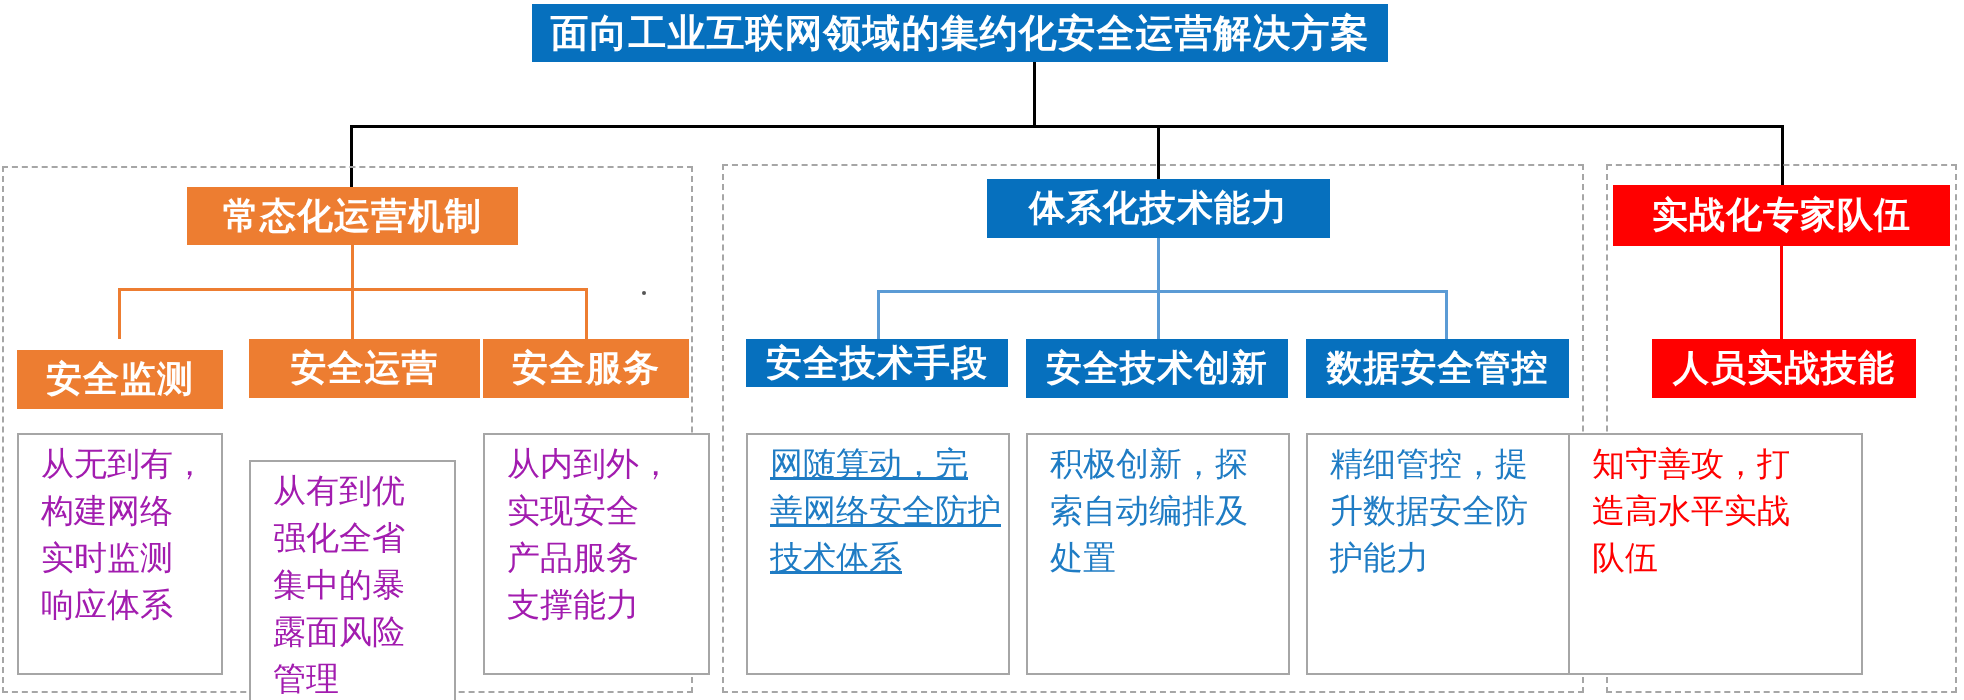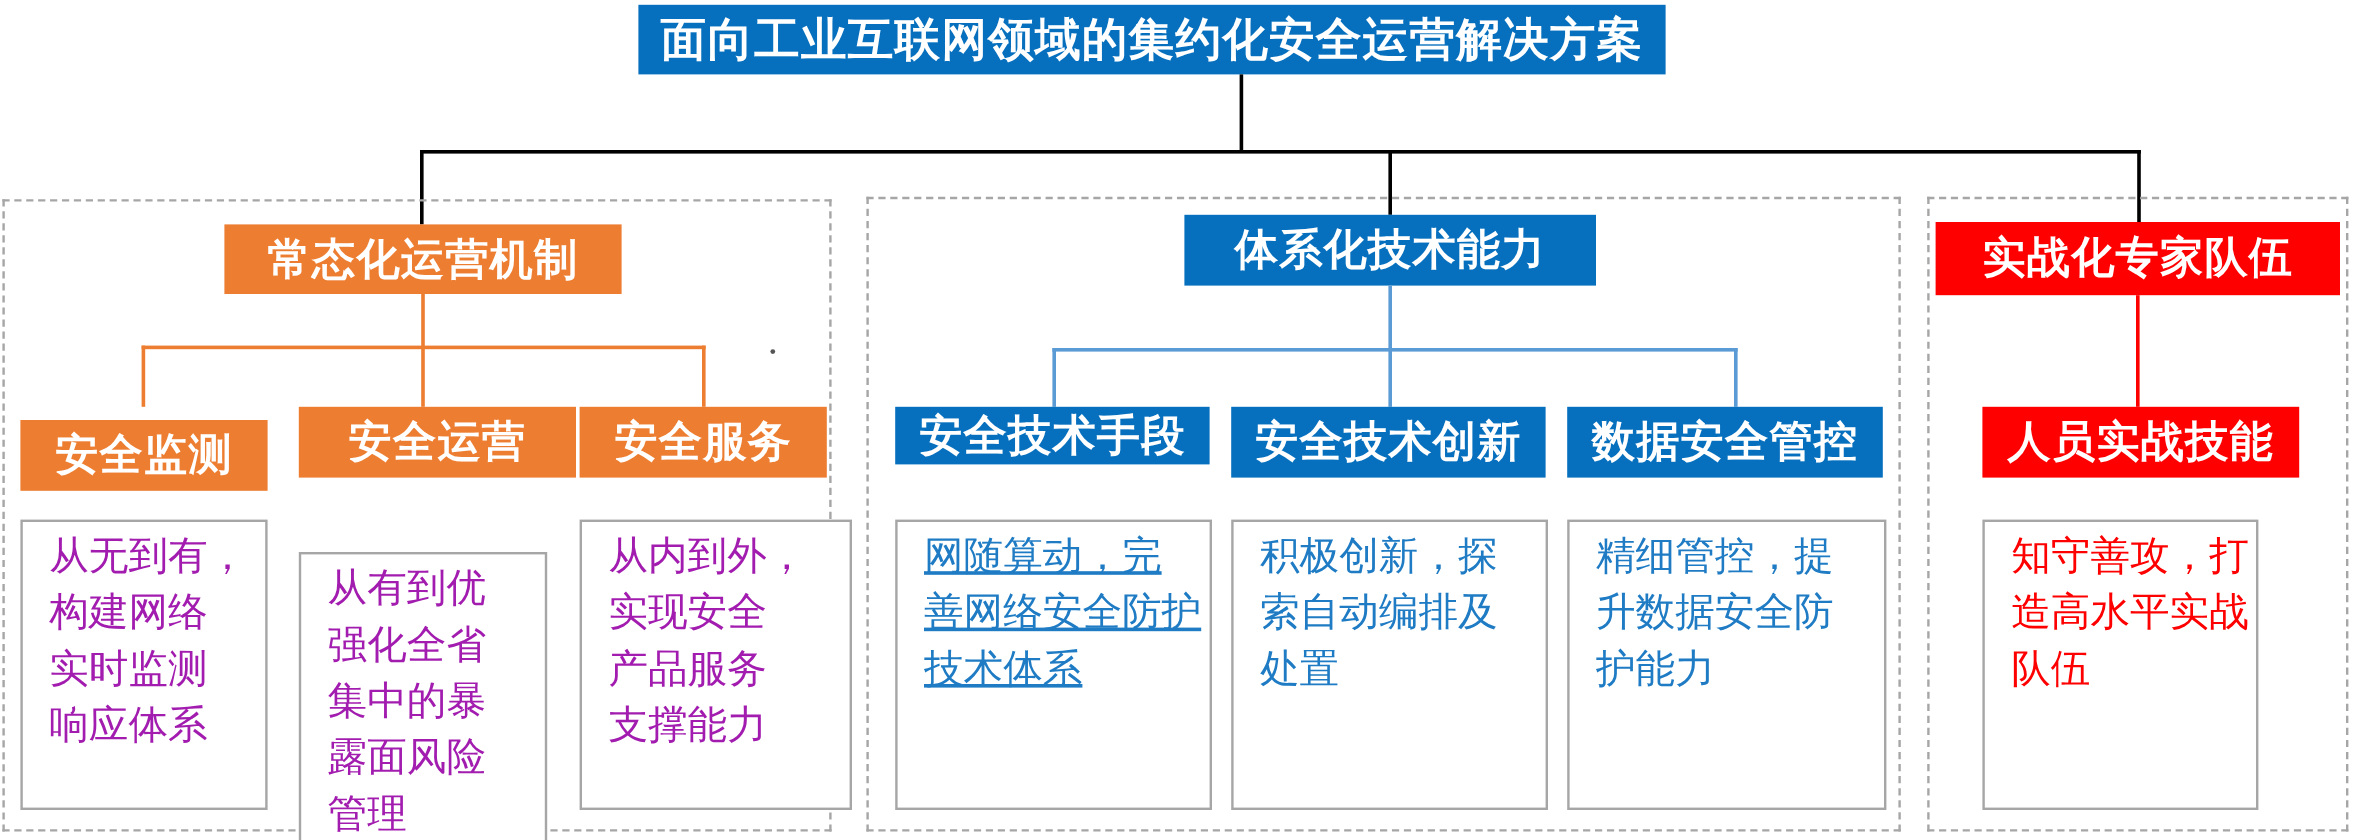--- a/index.html
+++ b/index.html
@@ -123,17 +123,17 @@
   <div class="desc txt-blue" style="left:746px; width:264px;text-decoration:underline;">网随算动，完
 善网络安全防护
 技术体系</div>
   <div class="desc txt-blue" style="left:1026px; width:264px;">积极创新，探
 索自动编排及
 处置</div>
   <div class="desc txt-blue" style="left:1306px; width:266px;">精细管控，提
 升数据安全防
 护能力</div>
 
-  <div class="desc txt-red" style="left:1652px; width:230px;">知守善攻，打
+  <div class="desc txt-red" style="left:1568px; width:295px;">知守善攻，打
 造高水平实战
 队伍</div>
 
 </div>
 
 </body></html>

